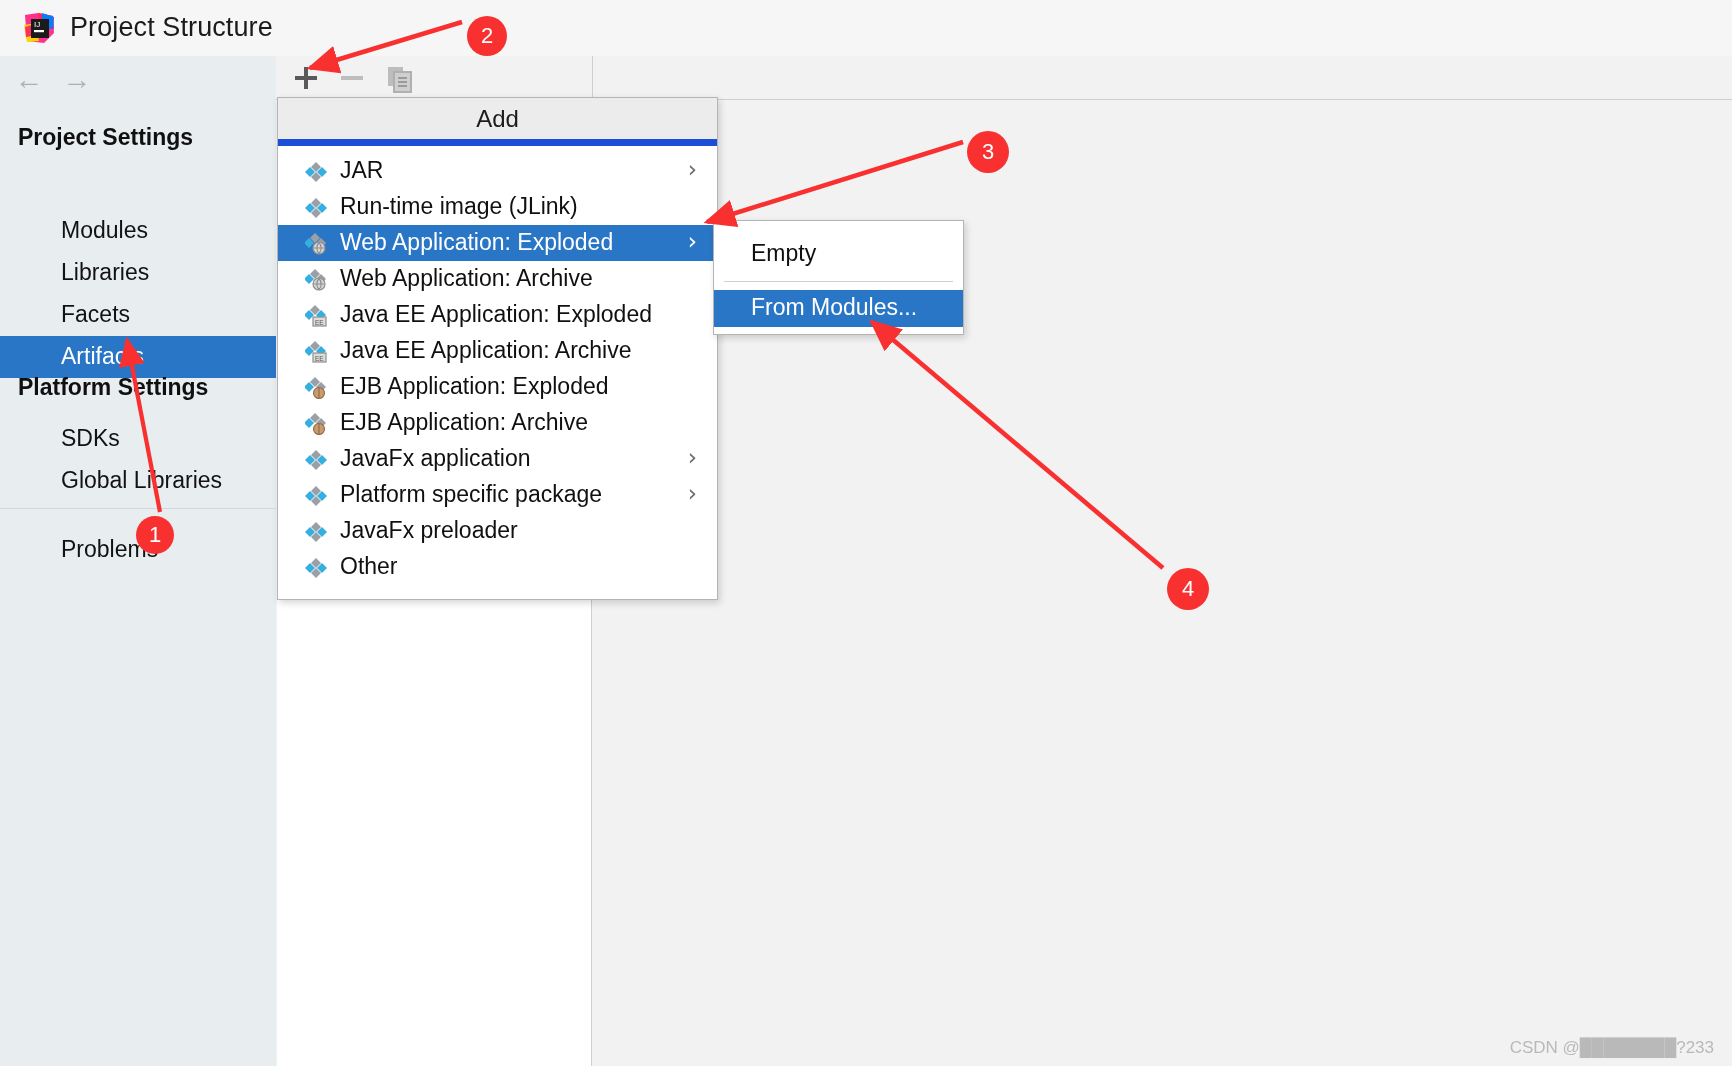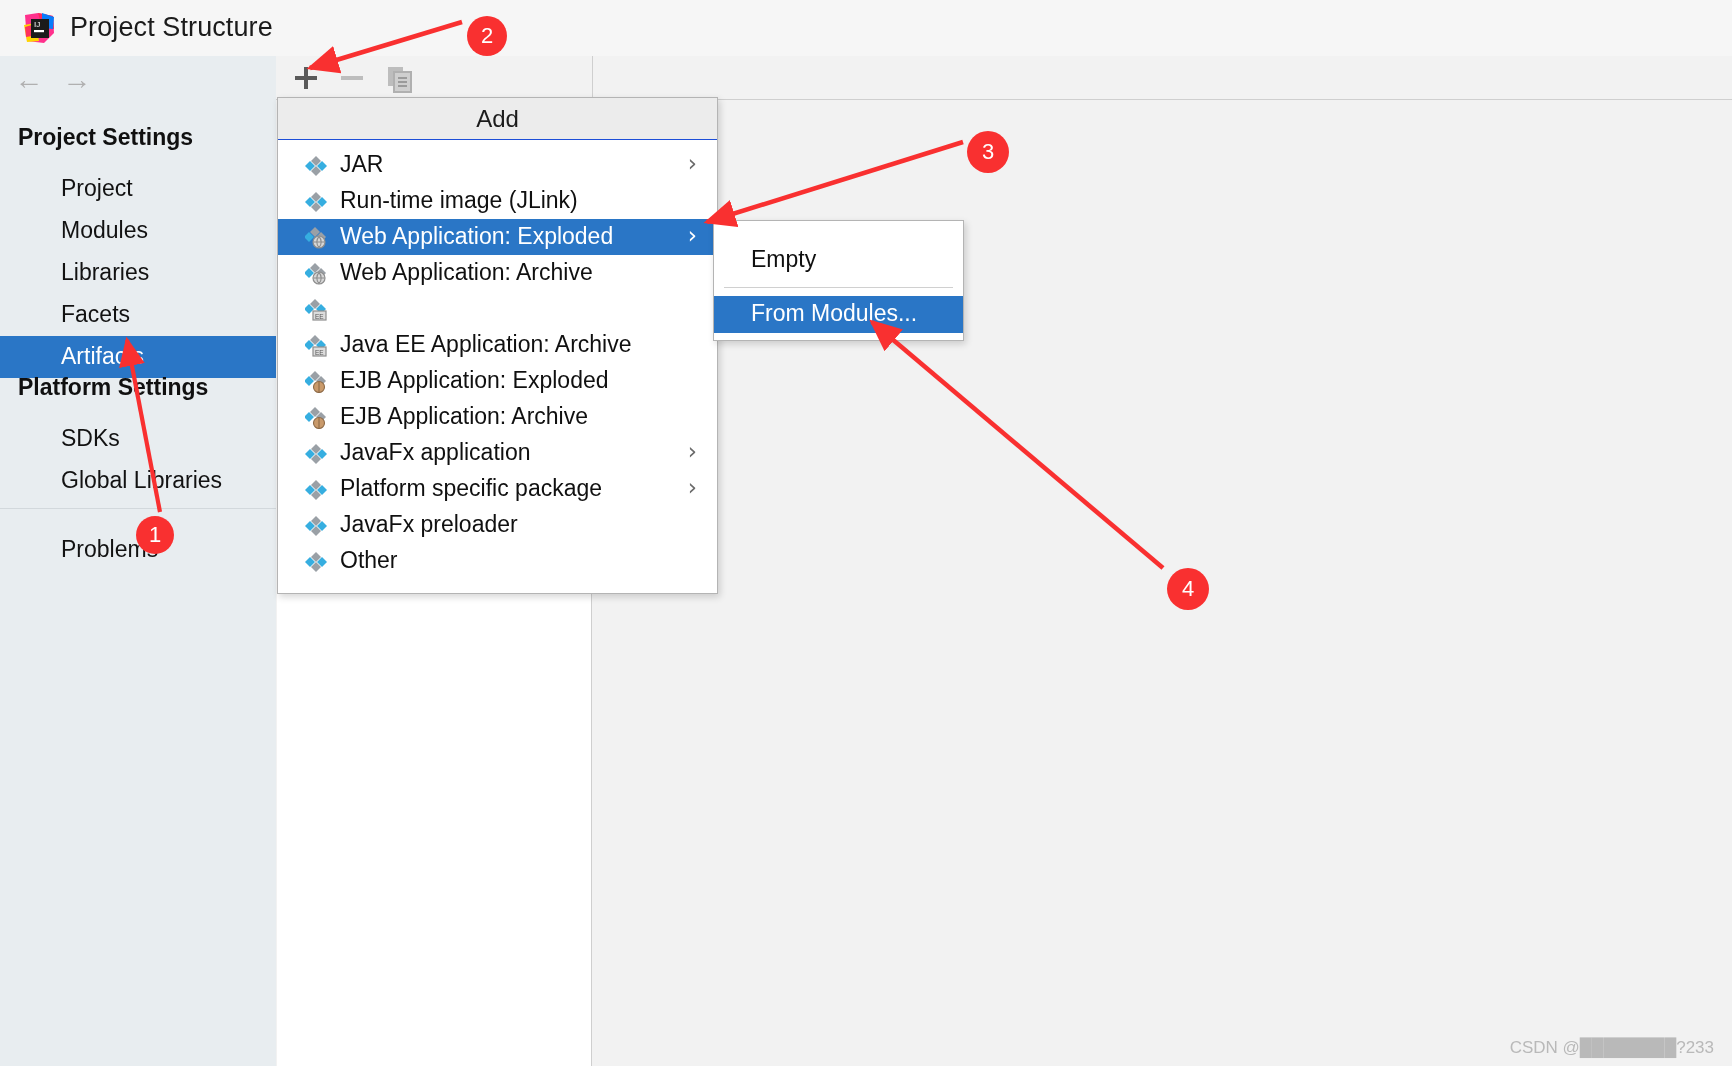--- a/index.html
+++ b/index.html
@@ -145,21 +145,21 @@
     width: 441px;
     background: #ffffff;
     border: 1px solid #b4b4b4;
     box-shadow: 2px 3px 7px rgba(0,0,0,0.16);
     box-sizing: border-box;
     z-index: 20;
   }
   #add-menu-header {
     height: 41px;
     background: #ececec;
-    border-bottom: 1px solid #1d4ed8;
+    border-bottom: 7px solid #1d4ed8;
     position: relative;
     text-decoration: underline;
   }
   #add-menu-title {
     position: absolute;
     left: 0; right: 0; top: 7px;
     text-align: center;
     font-size: 24px;
     color: #1c1c1c;
   }
@@ -196,21 +196,21 @@
 
   
   #sub-menu {
     position: absolute;
     left: 713px; top: 220px;
     width: 251px;
     background: #ffffff;
     border: 1px solid #b4b4b4;
     box-shadow: 2px 3px 7px rgba(0,0,0,0.16);
     box-sizing: border-box;
-    padding: 21px 0 7px 0;
+    padding: 15px 0 7px 0;
     z-index: 25;
   }
   .sub-item {
     position: relative;
     height: 37px;
     box-sizing: border-box;
   }
   .sub-item.selected { background: #2a76c6; }
   .sub-item-label {
     position: absolute;
@@ -276,23 +276,20 @@
 
   <div id="sidebar">
 
     <div id="nav-arrows">
       <span id="nav-back" class="nav-arrow">←</span>
       <span id="nav-forward" class="nav-arrow">→</span>
     </div>
 
     <div class="nav-group-title" style="top:68px;">Project Settings</div>
 
-    <div class="nav-item" style="top:112px;">
-      <span class="nav-item-label">Project</span>
-    </div>
     <div class="nav-item" style="top:154px;padding-left:35px;">
       <span class="nav-item-label">Modules</span>
     </div>
     <div class="nav-item" style="top:196px;">
       <span class="nav-item-label">Libraries</span>
     </div>
     <div class="nav-item" style="top:238px;">
       <span class="nav-item-label">Facets</span>
     </div>
     <div class="nav-item selected" style="top:280px;">
@@ -404,20 +401,21 @@
       <div class="menu-item">
         <span class="menu-item-icon">
           <svg width="22" height="22" viewBox="0 0 22 22">
             <polygon points="10,0 15,5 10,10 5,5" fill="#9aa0a6"></polygon>
             <polygon points="4,5 9,10 4,15 -1,10" fill="#36aee0"></polygon>
             <polygon points="16,5 21,10 16,15 11,10" fill="#36aee0"></polygon>
             <rect x="8" y="12" width="13" height="9" fill="#dcdcdc" stroke="#8e8e8e" stroke-width="1.2"></rect>
             <text x="10" y="19.5" font-size="6.5" fill="#555555" font-family="Liberation Sans, sans-serif">EE</text>
           </svg>
         </span>
+        <span class="menu-item-label">Java EE Application: Exploded</span>
       </div>
 
       <div class="menu-item">
         <span class="menu-item-icon">
           <svg width="22" height="22" viewBox="0 0 22 22">
             <polygon points="10,0 15,5 10,10 5,5" fill="#9aa0a6"></polygon>
             <polygon points="4,5 9,10 4,15 -1,10" fill="#36aee0"></polygon>
             <polygon points="16,5 21,10 16,15 11,10" fill="#36aee0"></polygon>
             <rect x="8" y="12" width="13" height="9" fill="#dcdcdc" stroke="#8e8e8e" stroke-width="1.2"></rect>
             <text x="10" y="19.5" font-size="6.5" fill="#555555" font-family="Liberation Sans, sans-serif">EE</text>

